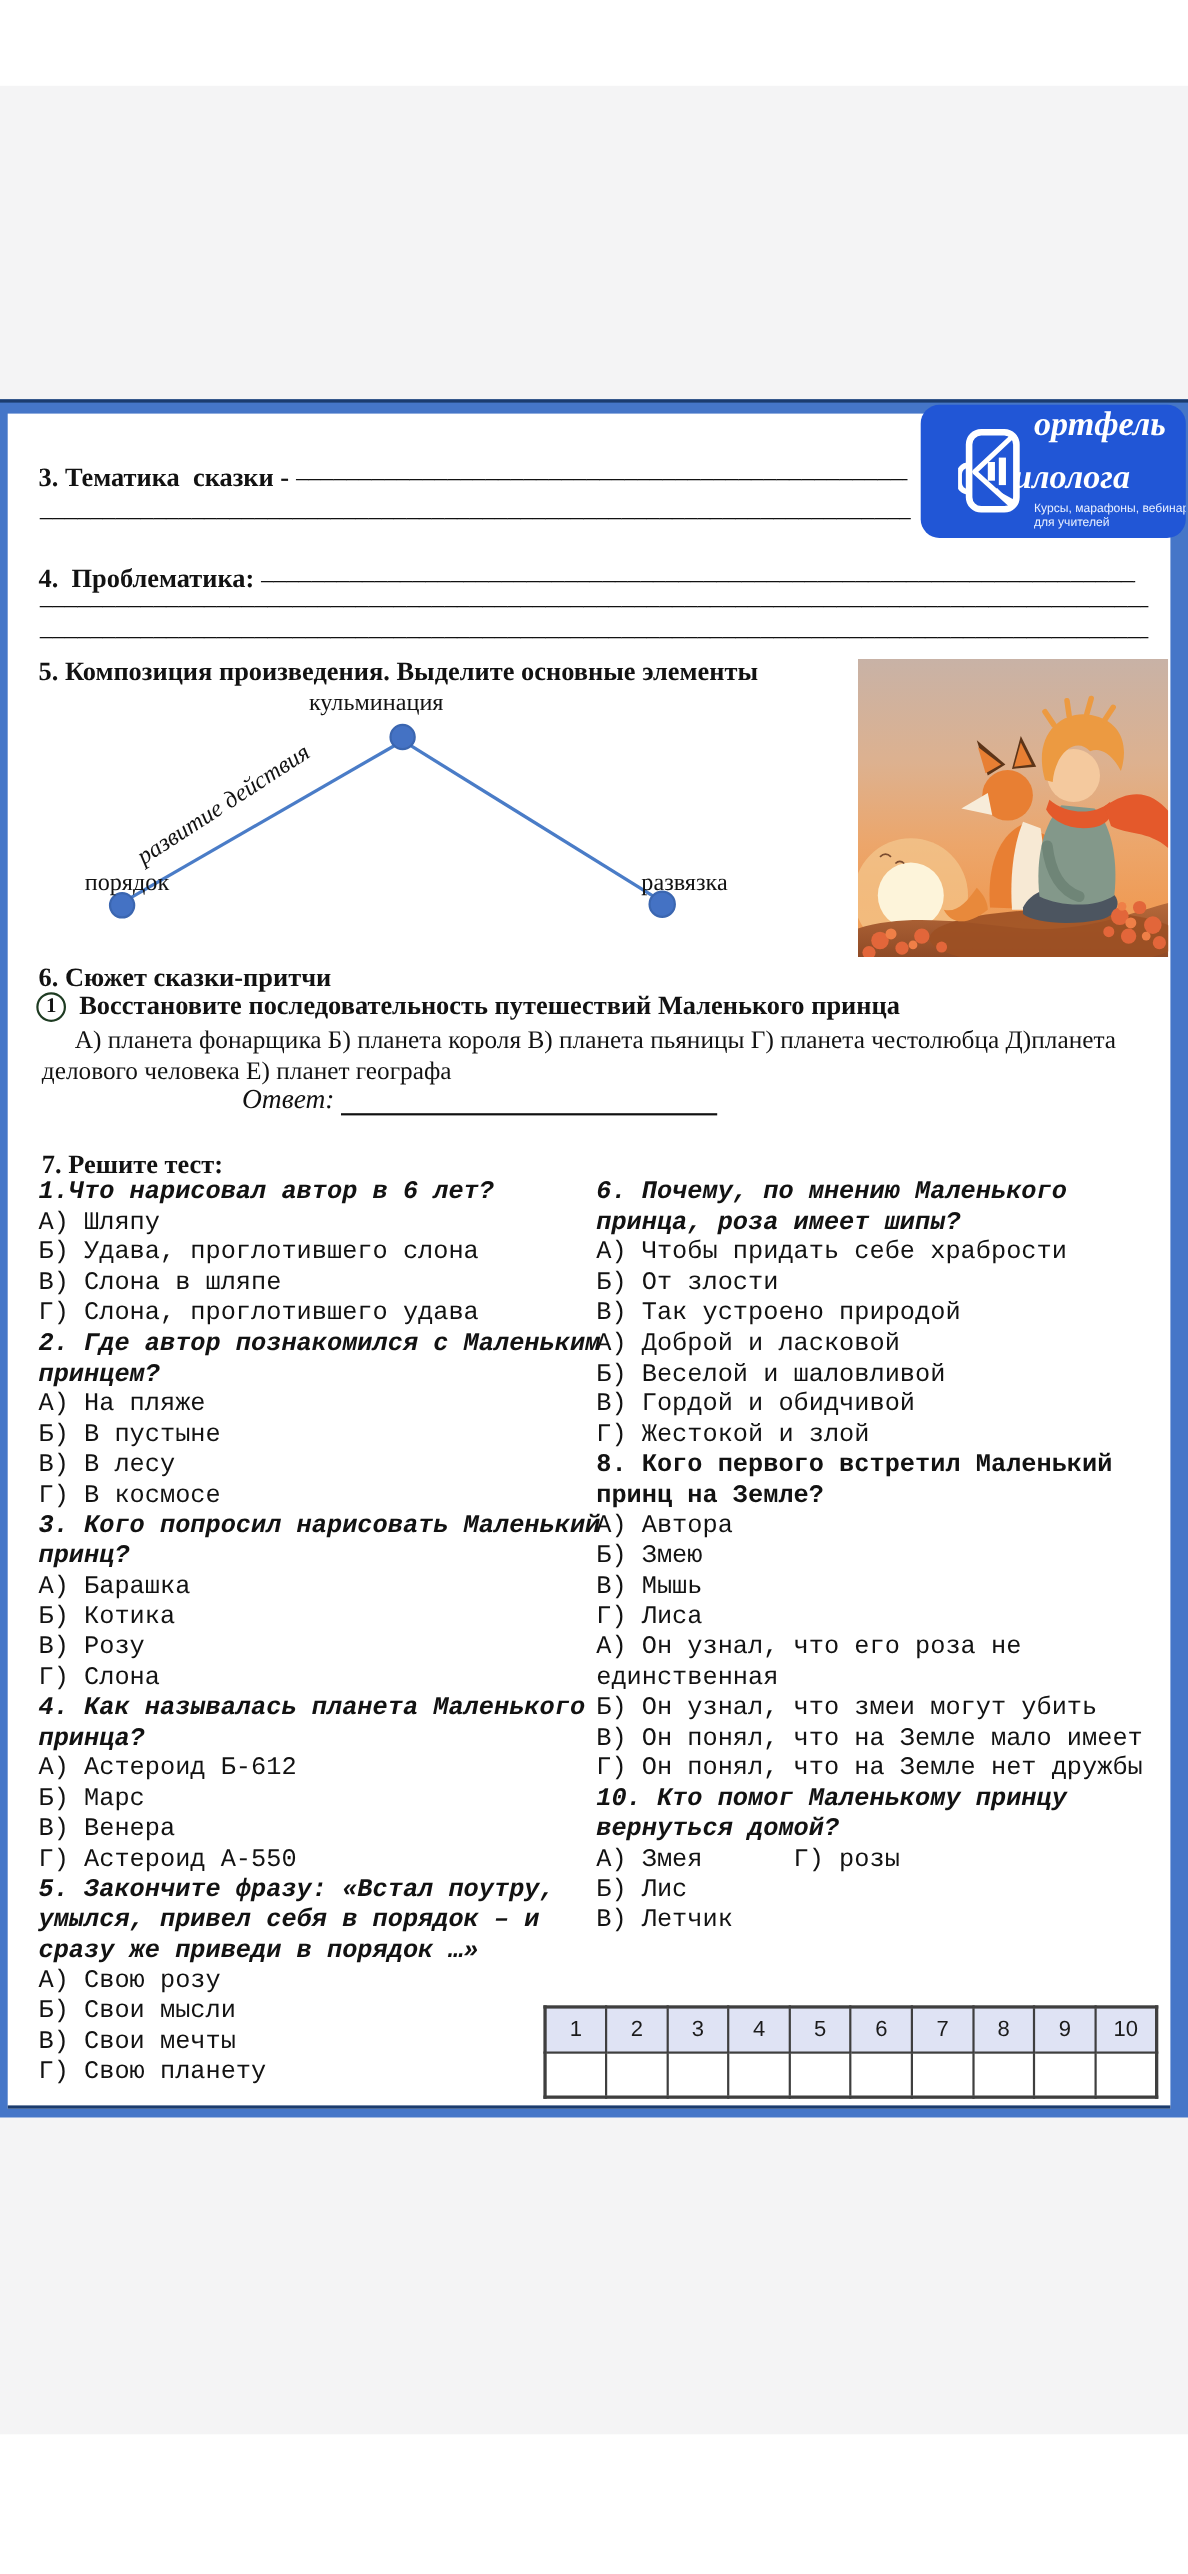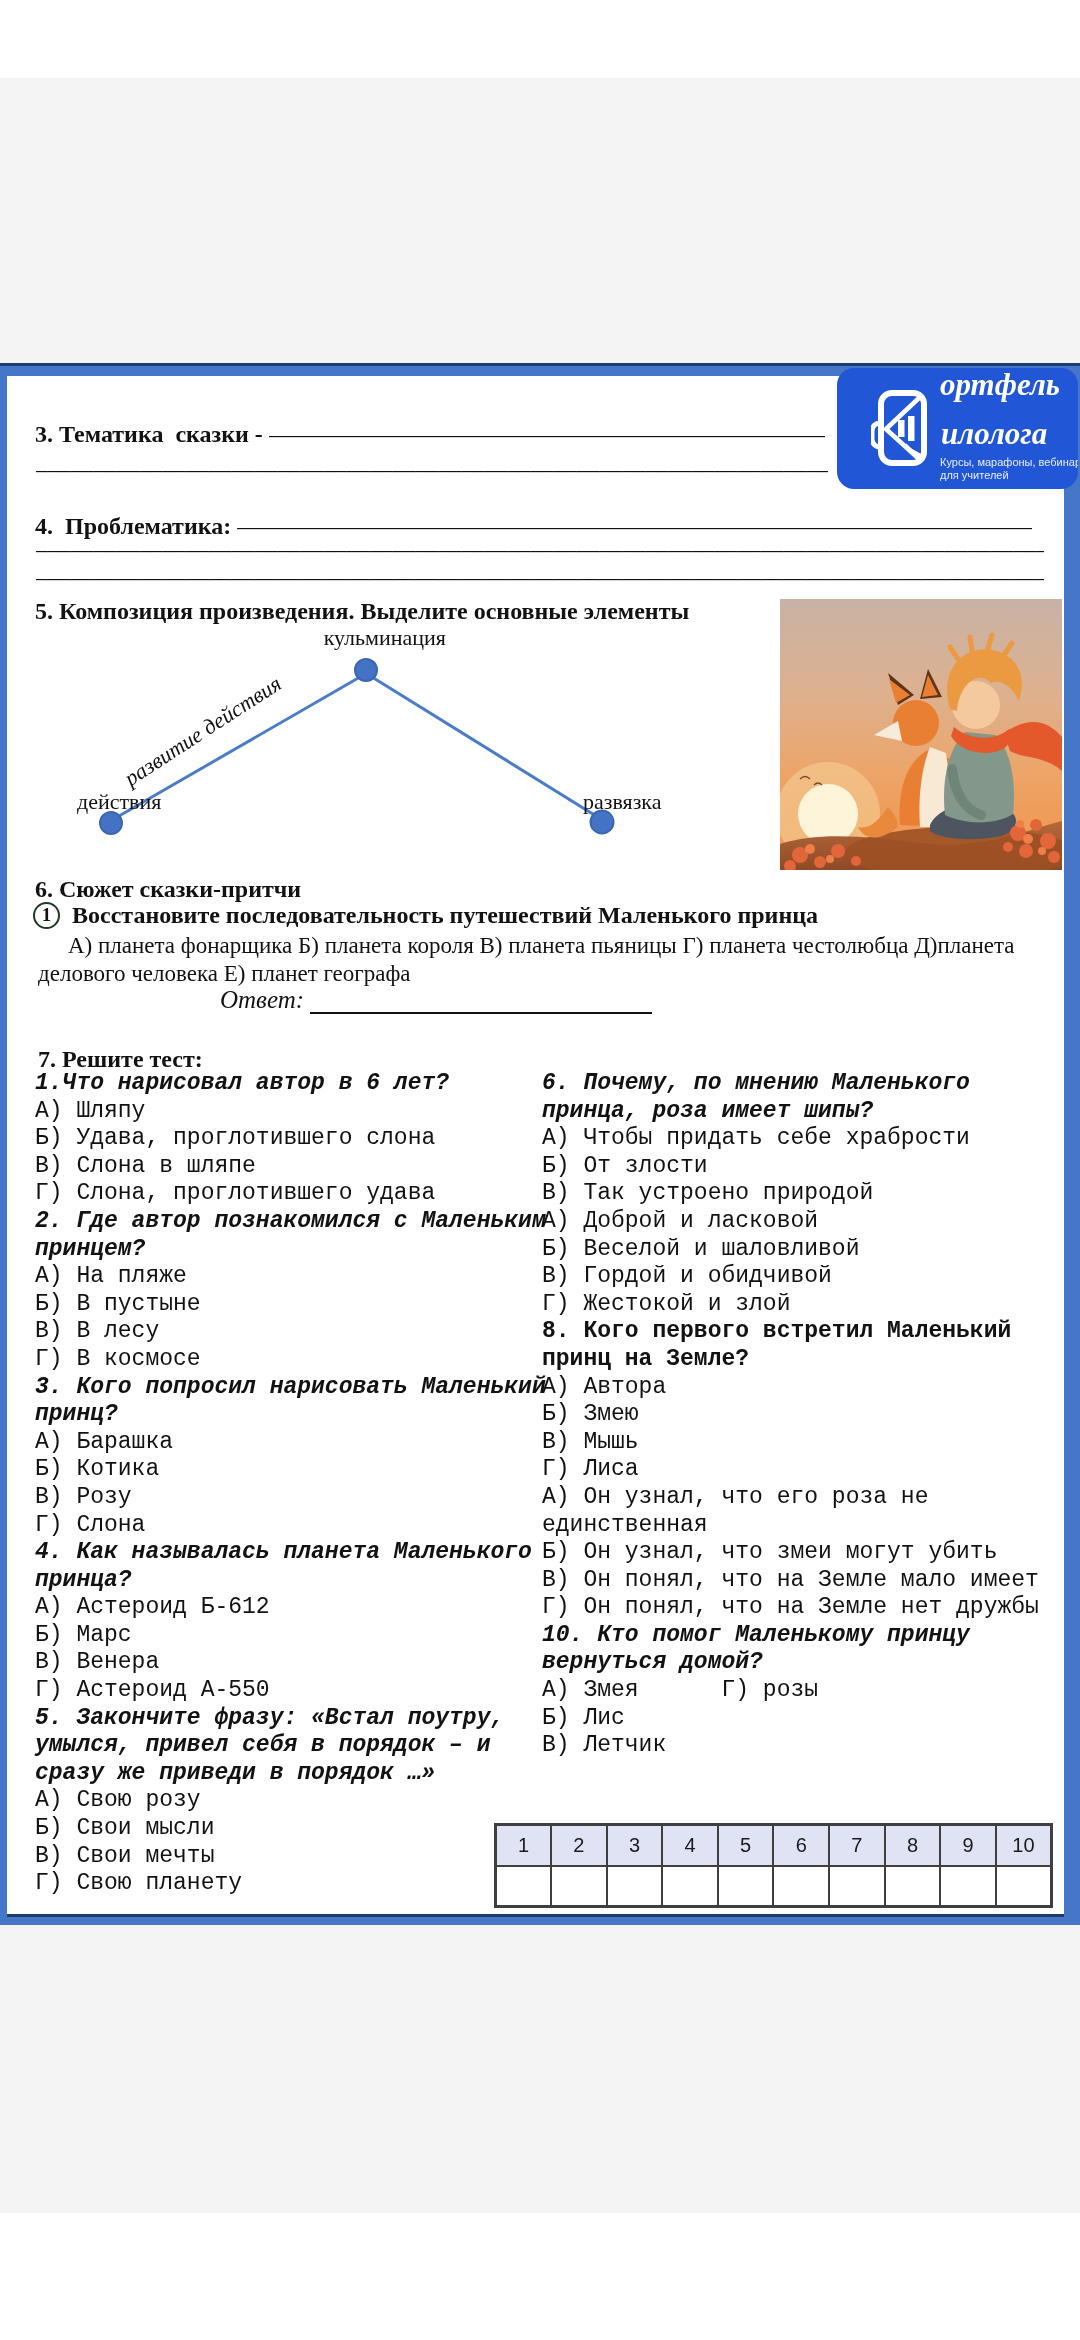--- a/index.html
+++ b/index.html
@@ -56,29 +56,29 @@
       <div class="abs uline-row" style="left:29px;top:72px;width:792px;">____________________________________________________________________________________________________</div>
 
       <div class="abs h-bold" style="left:28px;top:128px;"><span>4.  Проблематика: </span><span class="uline" style="width:795px;">____________________________________________________________________________________________________</span></div>
       <div class="abs" style="left:29px;top:152px;width:1008px;">
         <div class="uline-row">____________________________________________________________________________________________________</div>
         <div class="uline-row">____________________________________________________________________________________________________</div>
       </div>
 
       <div class="abs h-bold" style="left:28px;top:220px;">5. Композиция произведения. Выделите основные элементы</div>
 
-      <div class="abs diagram-label" style="left:259px;top:250px;width:180px;text-align:right;">кульминация</div>
+      <div class="abs diagram-label" style="left:245px;top:250px;width:180px;text-align:center;">кульминация</div>
       <svg class="abs" style="left:40px;top:270px;" width="620" height="260" viewBox="0 0 620 260" aria-hidden="true">
         <line x1="72" y1="170" x2="313" y2="31" stroke="#4a7cc7" stroke-width="3"></line>
         <line x1="325" y1="31" x2="549" y2="170" stroke="#4a7cc7" stroke-width="3"></line>
         <circle cx="319" cy="24" r="11" fill="#4472c4" stroke="#3b66b0" stroke-width="2"></circle>
         <circle cx="64" cy="177" r="11" fill="#4472c4" stroke="#3b66b0" stroke-width="2"></circle>
         <circle cx="555" cy="176" r="11.5" fill="#4472c4" stroke="#3b66b0" stroke-width="2"></circle>
       </svg>
-      <div class="abs diagram-label" style="left:70px;top:414px;">действия</div>
+      <div class="abs diagram-label" style="left:70px;top:414px;">порядок</div>
       <div class="abs diagram-label" style="left:576px;top:414px;">развязка</div>
       <div class="abs diagram-label" style="left:196px;top:355px;transform:translate(-50%,-50%) rotate(-33deg);font-style:italic;">развитие действия</div>
 
       <svg class="abs" style="left:773px;top:223px;" width="282" height="271" viewBox="0 0 282 271" aria-hidden="true">
         <defs>
           <linearGradient id="sky" x1="0" y1="0" x2="0" y2="1">
             <stop offset="0" stop-color="#c8b2a6"></stop>
               <stop offset="0.35" stop-color="#ddb18f"></stop>
             <stop offset="0.62" stop-color="#eca66b"></stop>
               <stop offset="0.82" stop-color="#ef9c57"></stop>
@@ -252,18 +252,18 @@
     <svg class="abs" style="left:34px;top:17px;" width="60" height="86" viewBox="0 0 60 86" aria-hidden="true">
       <path d="M10,38 h-1 a8,8 0 0 0 -8,8 v8 a8,8 0 0 0 8,8 h1" fill="none" stroke="#fff" stroke-width="5"></path>
       <rect x="10" y="8" width="43" height="70" rx="11" fill="none" stroke="#fff" stroke-width="6"></rect>
       <path d="M48,13 L15,44 L48,74" fill="none" stroke="#fff" stroke-width="4.5" stroke-linejoin="round"></path>
       <rect x="27" y="35" width="6.5" height="17" fill="#fff"></rect>
       <rect x="37" y="31" width="6.5" height="25" fill="#fff"></rect>
       <path d="M34,60 L50,76 L52,70 Z" fill="#fff"></path>
       <line x1="34" y1="60" x2="46" y2="72" stroke="#fff" stroke-width="4"></line>
     </svg>
     <div class="badge-big" style="left:103px;top:1px;">ортфель</div>
-    <div class="badge-big" style="left:104px;top:50px;">илолога</div>
+    <div class="badge-big" style="left:84px;top:50px;">илолога</div>
     <div class="badge-small" style="left:103px;top:88px;">Курсы, марафоны, вебинары</div>
     <div class="badge-small" style="left:103px;top:101px;">для учителей</div>
   </div>
 
 </div>
 
 </body></html>

